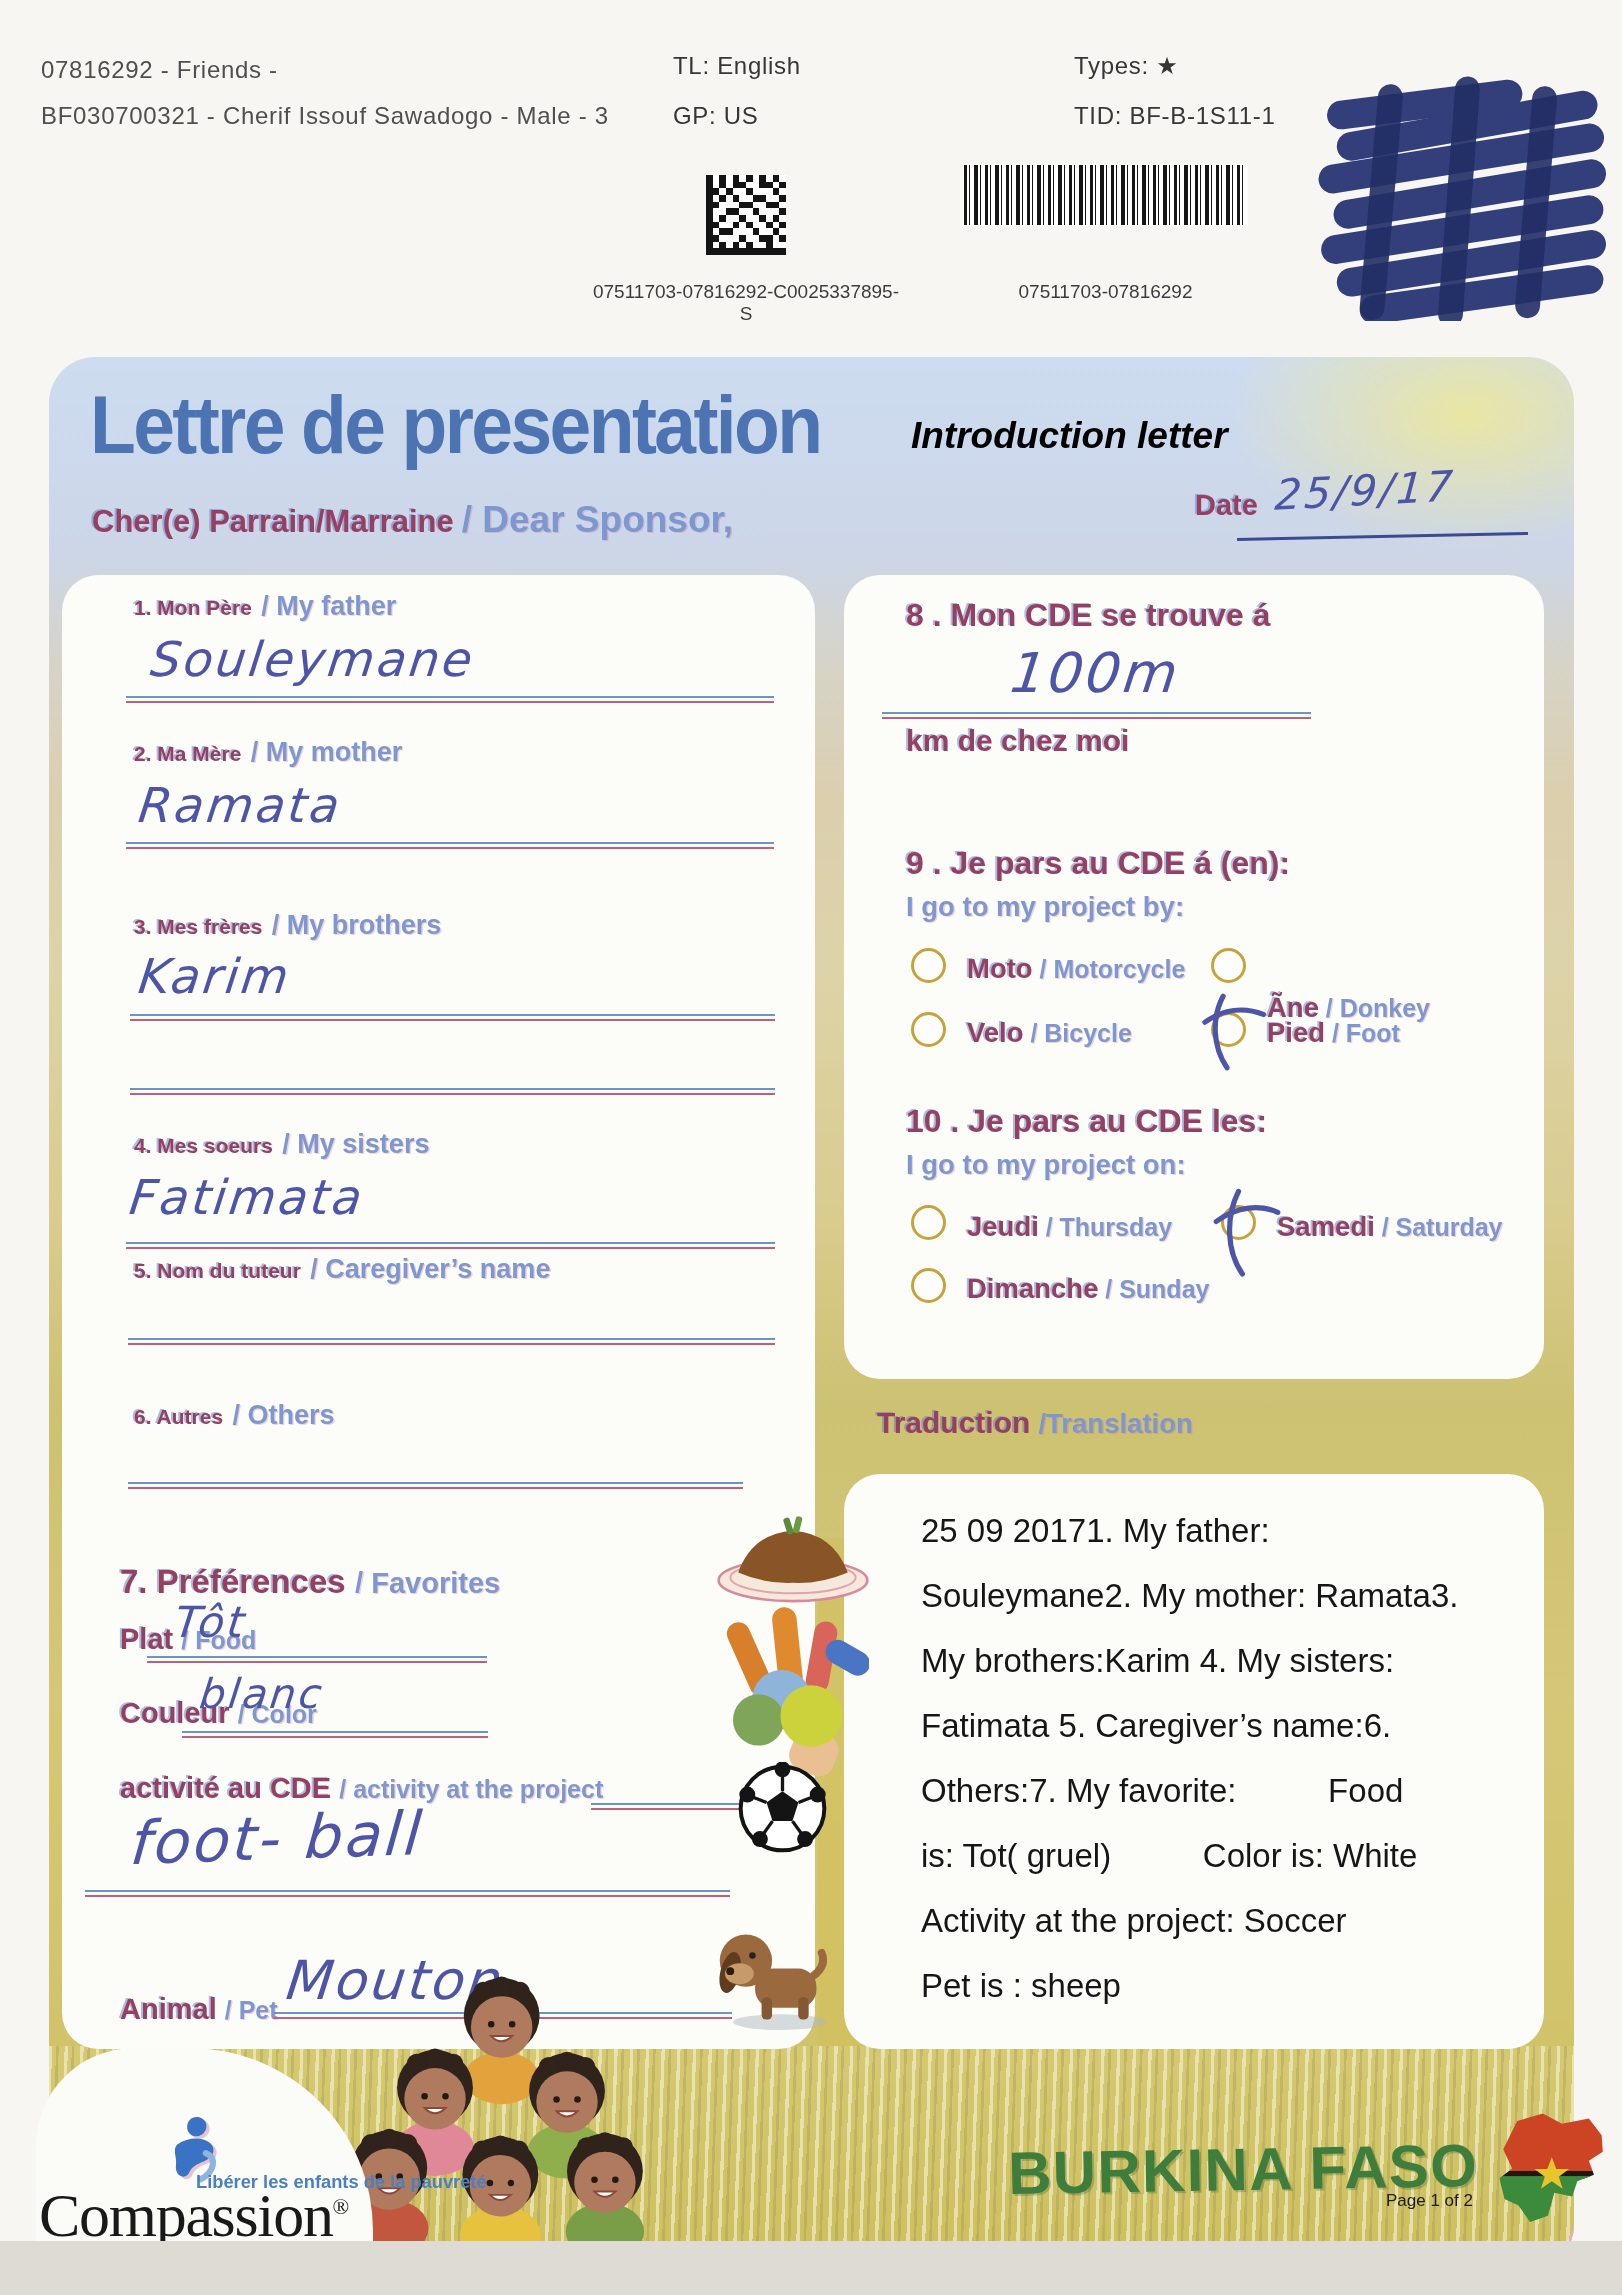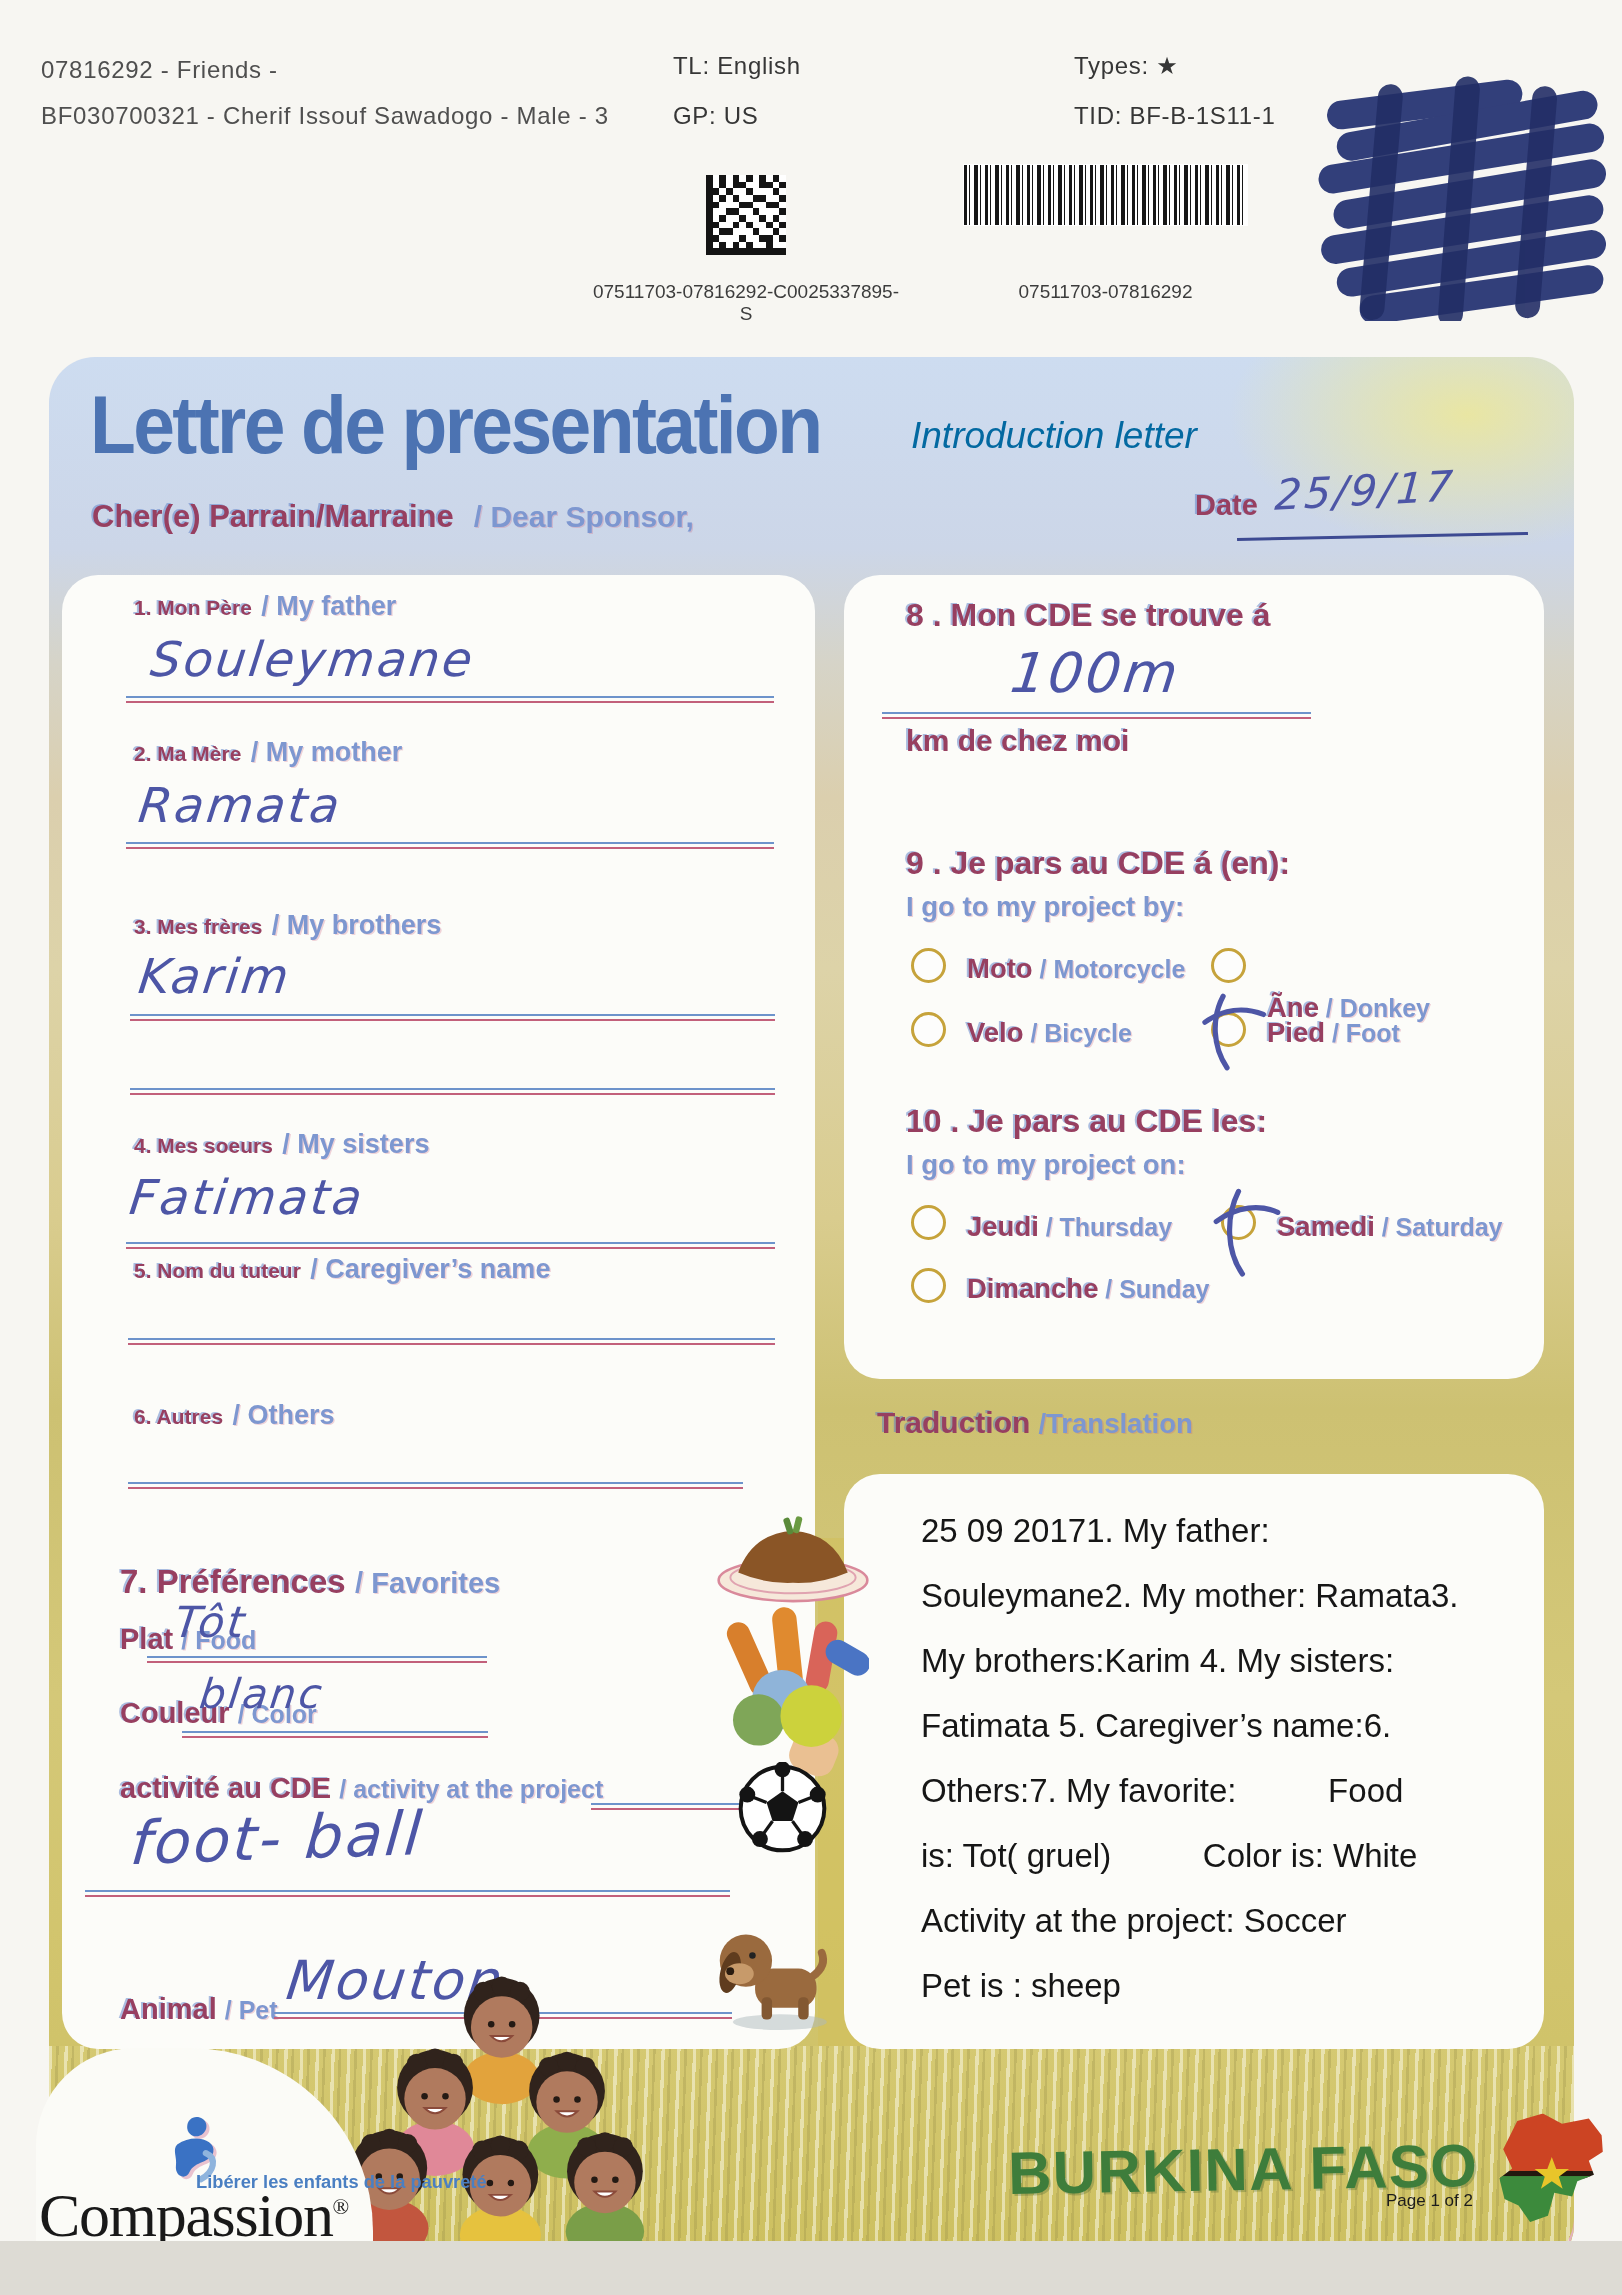--- a/index.html
+++ b/index.html
@@ -26,21 +26,21 @@
   .sec-sub{font-size:27.5px;font-weight:bold;color:#7d97d0;text-shadow:1.3px 0.7px 0 rgba(205,100,130,.28)}
   .opt .fr{font-size:27.5px}
   .opt .en{font-size:25px;margin-left:3.9px}
   .pen{font-family:"DejaVu Sans",sans-serif;font-style:italic;color:#4d56a6;
        transform:skewX(-7deg);letter-spacing:2.6px;white-space:nowrap}
   .wline{border-top:2.6px solid #6d93cb;border-bottom:2px solid #c2607b;height:6.5px}
   .miniline{display:inline-block;width:82px;height:22px;border-bottom:2.6px solid #6d93cb;
             box-shadow:0 2px 0 #c2607b;margin:0 9.2px;vertical-align:baseline}
   .circle{width:35px;height:35px;border:3.9px solid #c6a33b;border-radius:50%;background:rgba(255,255,255,.45)}
   .title-fr{font-size:75px;font-weight:bold;letter-spacing:-2.6px;color:#4c73b2;transform:scaleY(1.08);transform-origin:left top}
-  .title-en{font-size:37px;font-weight:normal;font-style:italic;color:#0369a1}
+  .title-en{font-size:37px;font-weight:bold;font-style:italic;color:#000000}
   .trans-text{width:576px;font-size:33px;line-height:65px;color:#161616;white-space:pre-wrap}
   .grass{left:49px;top:2046px;width:1525px;height:224px;border-radius:0 0 46px 46px;
          background:linear-gradient(180deg,#d5c972,#ccbf5e);box-shadow:inset 0 -6.5px 0 #e3b2c0}
   .grass:after{content:"";position:absolute;inset:0;border-radius:0 0 46px 46px;
          background:repeating-linear-gradient(92deg,rgba(250,248,228,.55) 0 3.3px,rgba(250,248,228,0) 3.3px 7.2px,
                     rgba(150,140,70,.30) 7.2px 9.8px,rgba(150,140,70,0) 9.8px 15.7px)}
   .barcode{background:repeating-linear-gradient(90deg,#161616 0 2.6px,#fff 2.6px 4.6px,#161616 4.6px 5.9px,#fff 5.9px 9.8px,
            #161616 9.8px 13.7px,#fff 13.7px 15.7px,#161616 15.7px 17px,#fff 17px 21px);border:0.7px solid #fff}
   .country{font-size:60px;font-weight:bold;color:#3e7d3b;letter-spacing:1.3px;
            text-shadow:2px 2px 0 rgba(40,80,30,.25);transform:rotate(-1deg)}
@@ -140,21 +140,21 @@
 
   <div class="abs barcode" style="left:963px;top:164px;width:285px;height:62px"></div>
   <div class="abs cap" style="left:963px;top:281px;width:285px">07511703-07816292</div>
 
   <div class="abs card"></div>
 
   <div class="abs title-fr" style="left:90px;top:378px">Lettre de presentation</div>
   <div class="abs title-en" style="left:911px;top:415px">Introduction letter</div>
   <div class="abs" style="left:92px;top:499px">
     <span class="fr" style="font-size:31px">Cher(e) Parrain/Marraine</span>
-    <span class="en" style="font-size:30px;margin-left:17px">/ Dear Sponsor,</span>
+    <span class="en" style="font-size:37px;margin-left:5px">/ Dear Sponsor,</span>
   </div>
   <div class="abs fr" style="left:1195px;top:489px;font-size:29px">Date</div>
   <div class="abs pen" style="left:1275px;top:466px;font-size:42px;transform:rotate(-3deg) skewX(-7deg)">25/9/17</div>
   <div class="abs" style="left:1237px;top:535px;width:291px;height:3.3px;background:#3d4a92;transform:rotate(-1.2deg)"></div>
 
   <div class="abs smudge" style="left:1021px;top:658px;width:471px;height:38px"></div>
 
   <div class="abs" style="left:818px;top:1538px;width:58px;height:510px;background:#d2c05a;opacity:.55"></div>
 
   <div class="abs grass"></div>

